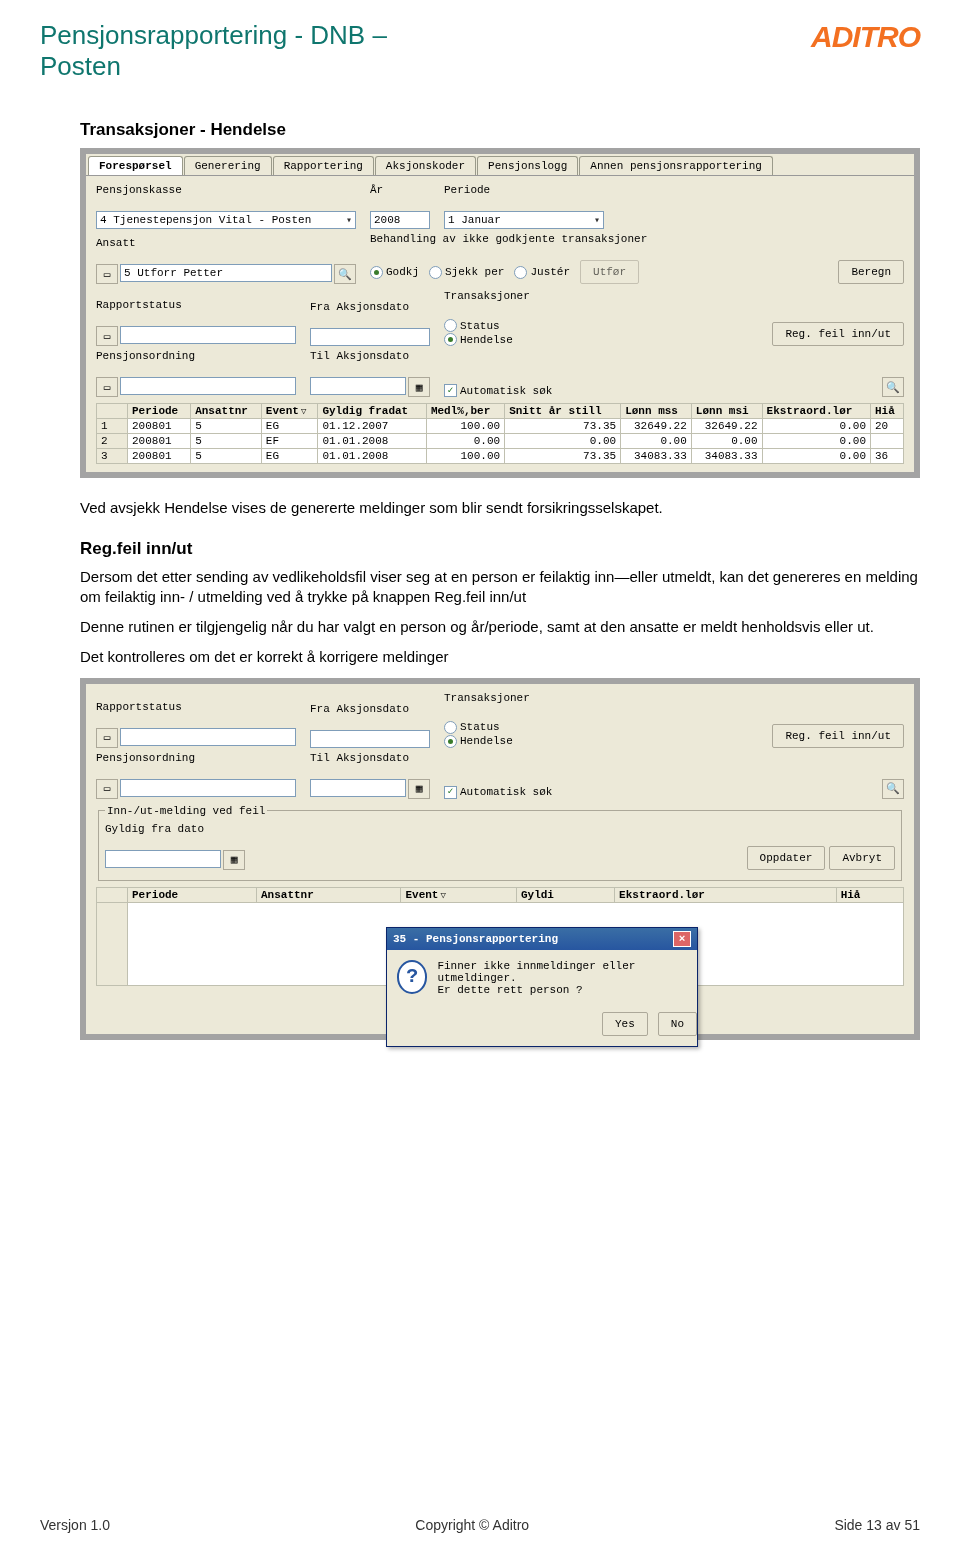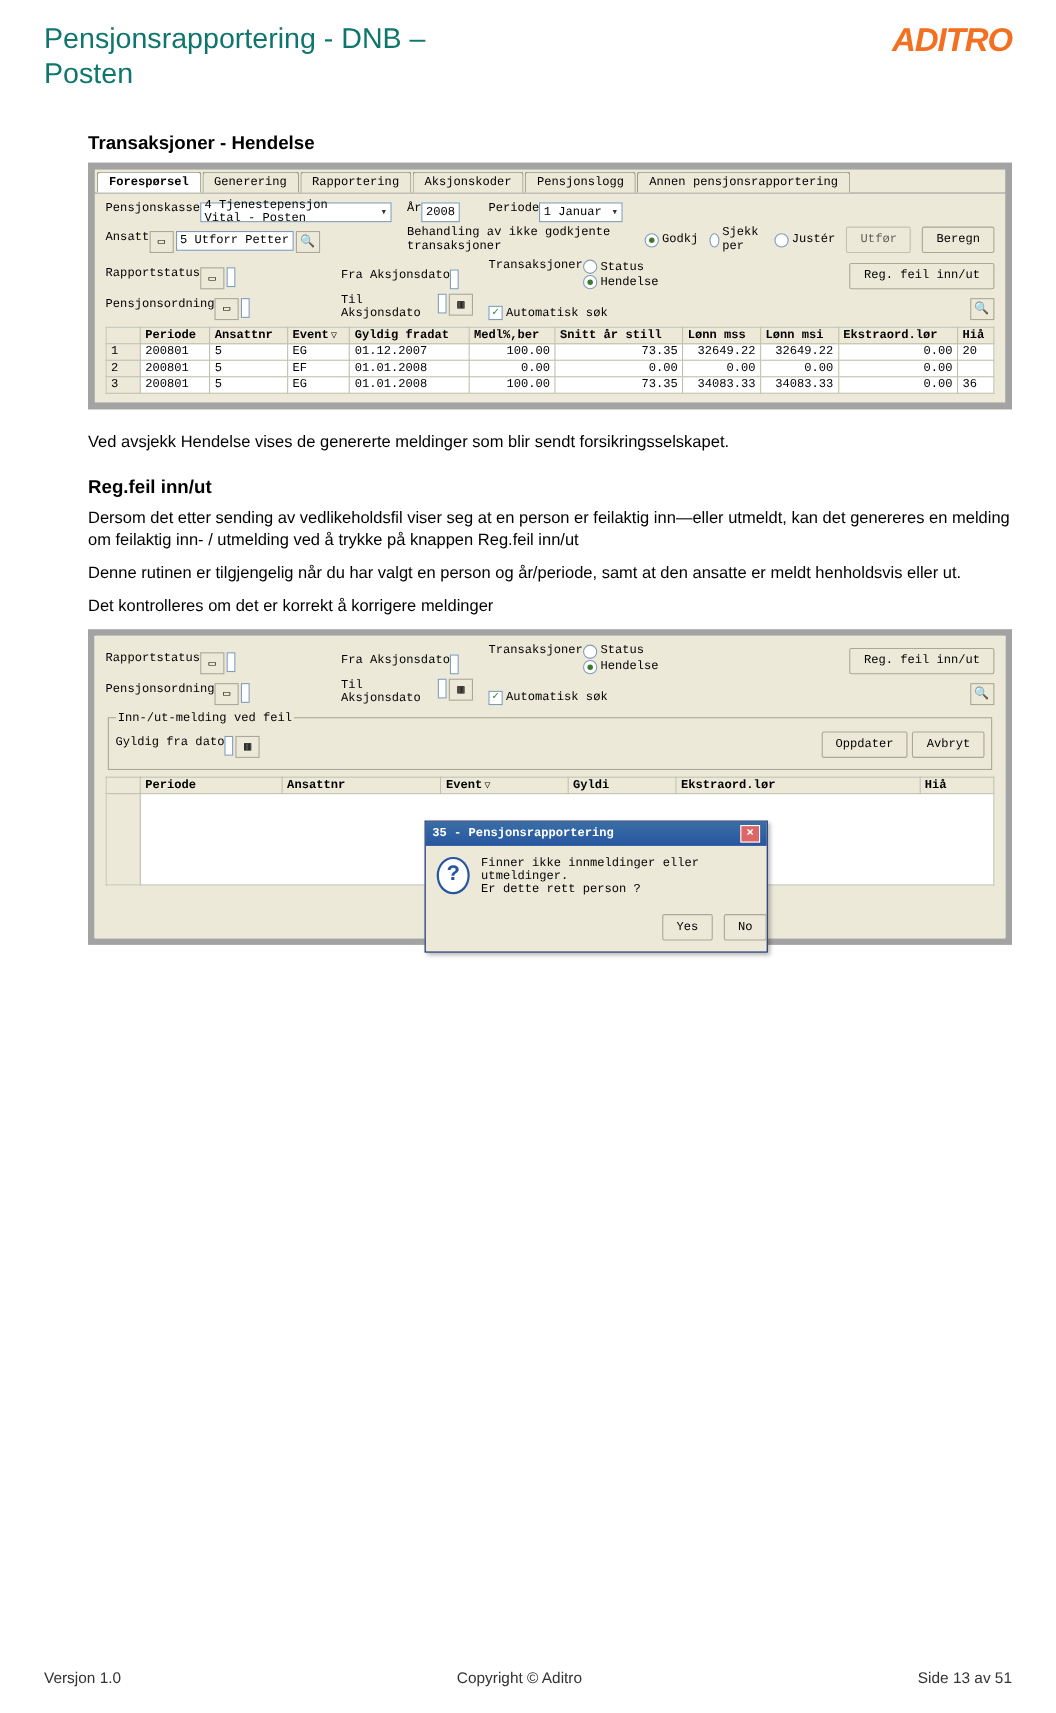--- a/index.html
+++ b/index.html
@@ -11,21 +11,21 @@
   .sec-head{font-size:17px;font-weight:bold;margin:20px 0 8px 0}
   .body-text{font-size:15px;line-height:1.35;margin:6px 0 10px 0}
 
   
   .win{background:#737373;border:6px solid #a3a3a3;font-family:Liberation Mono, monospace;font-size:11px;color:#000;margin:8px 0 20px 0}
   .tabs{display:flex;background:#ece9d8;border-bottom:1px solid #999;padding:2px 2px 0 2px;gap:0}
   .tab{padding:3px 10px;border:1px solid #9a9a8a;border-bottom:none;background:#ece9d8;border-radius:3px 3px 0 0;margin-right:1px}
   .tab.active{background:#fff;font-weight:bold}
   .panel-body{padding:8px 10px;background:#ece9d8}
   .fld-row{display:flex;gap:14px;margin-bottom:4px;align-items:flex-end;flex-wrap:nowrap}
-  .fld{display:flex;flex-direction:row;gap:0}
+  .fld{display:flex;flex-direction:column;gap:15px}
   .lbl{font-size:11px}
   .input,.select{border:1px solid #7f9db9;background:#fff;height:18px;padding:1px 3px;font-size:11px;display:inline-flex;align-items:center;box-sizing:border-box}
   .select{position:relative;padding-right:18px}
   .select::after{content:"▾";position:absolute;right:3px;top:2px;color:#333;font-size:10px}
   .icon-btn{width:20px;height:18px;border:1px solid #aca899;background:#ece9d8;display:inline-flex;align-items:center;justify-content:center;font-size:11px}
   .btn{border:1px solid #aca899;background:#ece9d8;height:20px;padding:1px 12px;font-size:11px;display:inline-flex;align-items:center;border-radius:2px}
   .radio,.check{display:inline-flex;align-items:center;gap:3px;font-size:11px}
   .radio-dot{width:11px;height:11px;border:1px solid #7f9db9;border-radius:50%;background:#fff;display:inline-flex;align-items:center;justify-content:center}
   .radio-dot.on::after{content:"";width:5px;height:5px;background:#3a7c2c;border-radius:50%}
   .check-box{width:11px;height:11px;border:1px solid #7f9db9;background:#fff;display:inline-flex;align-items:center;justify-content:center;color:#2a7a2a;font-size:10px;line-height:1}

